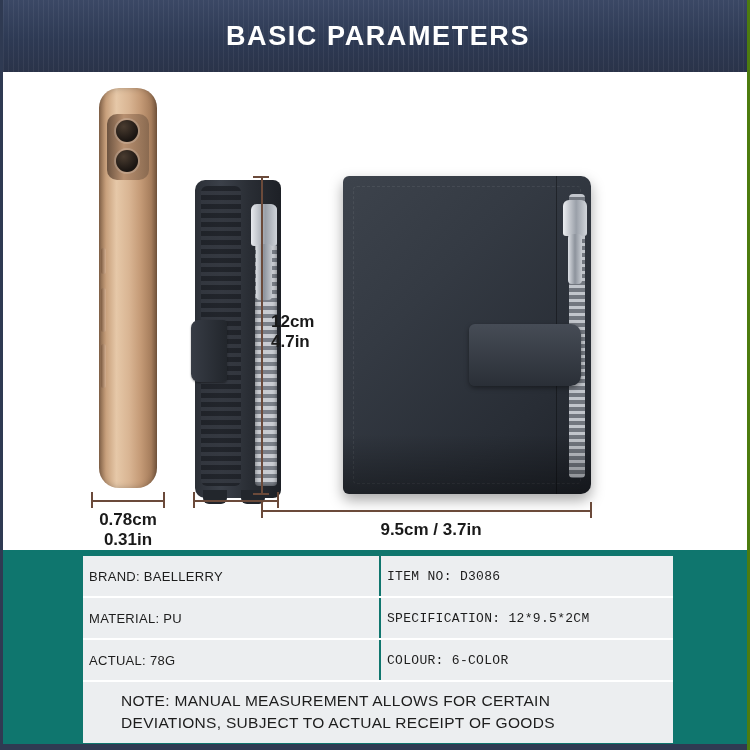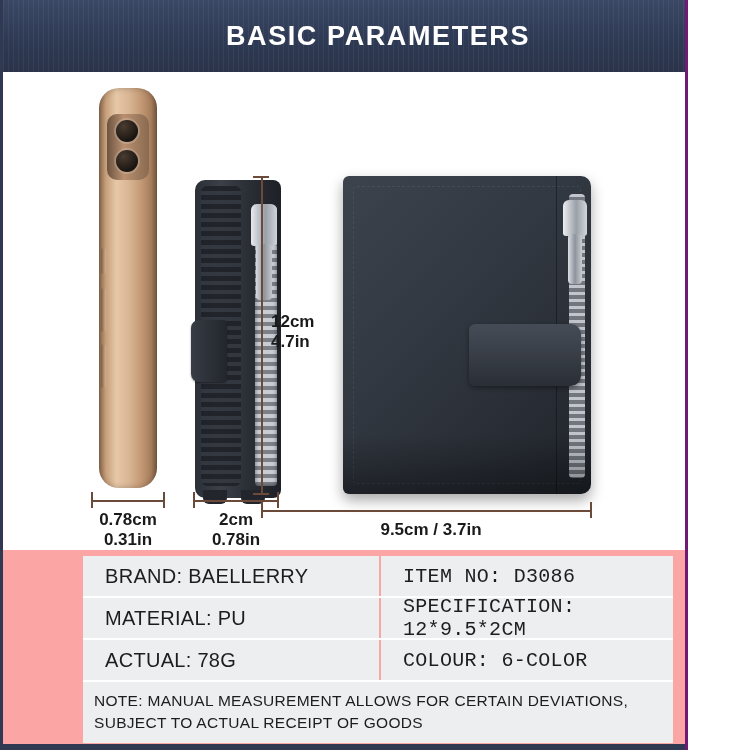--- a/index.html
+++ b/index.html
@@ -5,24 +5,24 @@
   * { box-sizing: border-box; }
   html, body {
     margin: 0; padding: 0;
     width: 750px; height: 750px;
     background: #ffffff;
     font-family: "Liberation Sans", sans-serif;
     overflow: hidden;
   }
   #page {
     position: relative;
-    width: 688px; height: 750px;
-    background: #fca5a5;
+    width: 750px; height: 750px;
+    background: #0f766e;
     border-left: 3px solid #2f3a52;
-    border-right: 3px solid #701a75;
+    border-right: 3px solid #4d7c0f;
     overflow: hidden;
   }
 
   
   .header {
     position: absolute;
     left: 0; top: 0;
     width: 750px; height: 72px;
     background:
       repeating-linear-gradient(90deg,
@@ -275,32 +275,32 @@
   .spec-row {
     display: flex;
     width: 100%;
     height: 42px;
     border-bottom: 2px solid #ffffff;
   }
   .spec-cell {
     background: #eceef0;
     display: flex;
     align-items: center;
-    padding-left: 22px;
-    font-size: 20px;
+    padding-left: 6px;
+    font-size: 13px;
     color: #1d1d1d;
     letter-spacing: .3px;
   }
   .spec-cell.left  { width: 296px; margin-right: 2px; }
   .spec-cell.right { width: 292px; font-family: Liberation Mono, monospace; }
   .spec-note {
     width: 590px;
     min-height: 56px;
     background: #eceef0;
-    padding: 8px 11px;
+    padding: 8px 38px;
     font-size: 15.5px;
     color: #1d1d1d;
     line-height: 1.45;
     letter-spacing: .3px;
   }
 
   .footer-bar {
     position: absolute;
     left: 0; bottom: 0;
     width: 750px; height: 6px;
@@ -369,22 +369,20 @@
 
     <div class="dim-line dim-h" style="left:88px; top:428px; width:74px;"></div>
     <div class="dim-line dim-v" style="left:88px; top:420px; height:16px;"></div>
     <div class="dim-line dim-v" style="left:160px; top:420px; height:16px;"></div>
     <div class="dim-label" style="left:72px; top:438px; width:106px;">0.78cm
 0.31in</div>
 
     <div class="dim-line dim-h" style="left:190px; top:428px; width:86px;"></div>
     <div class="dim-line dim-v" style="left:190px; top:420px; height:16px;"></div>
     <div class="dim-line dim-v" style="left:274px; top:420px; height:16px;"></div>
-    <div class="dim-label" style="left:180px; top:438px; width:106px;">2cm
-0.78in</div>
 
   </div>
 
   <div class="spec-table">
 
     <div class="spec-row">
       <div class="spec-cell left">BRAND: BAELLERRY</div>
       <div class="spec-cell right">ITEM NO: D3086</div>
     </div>
 

